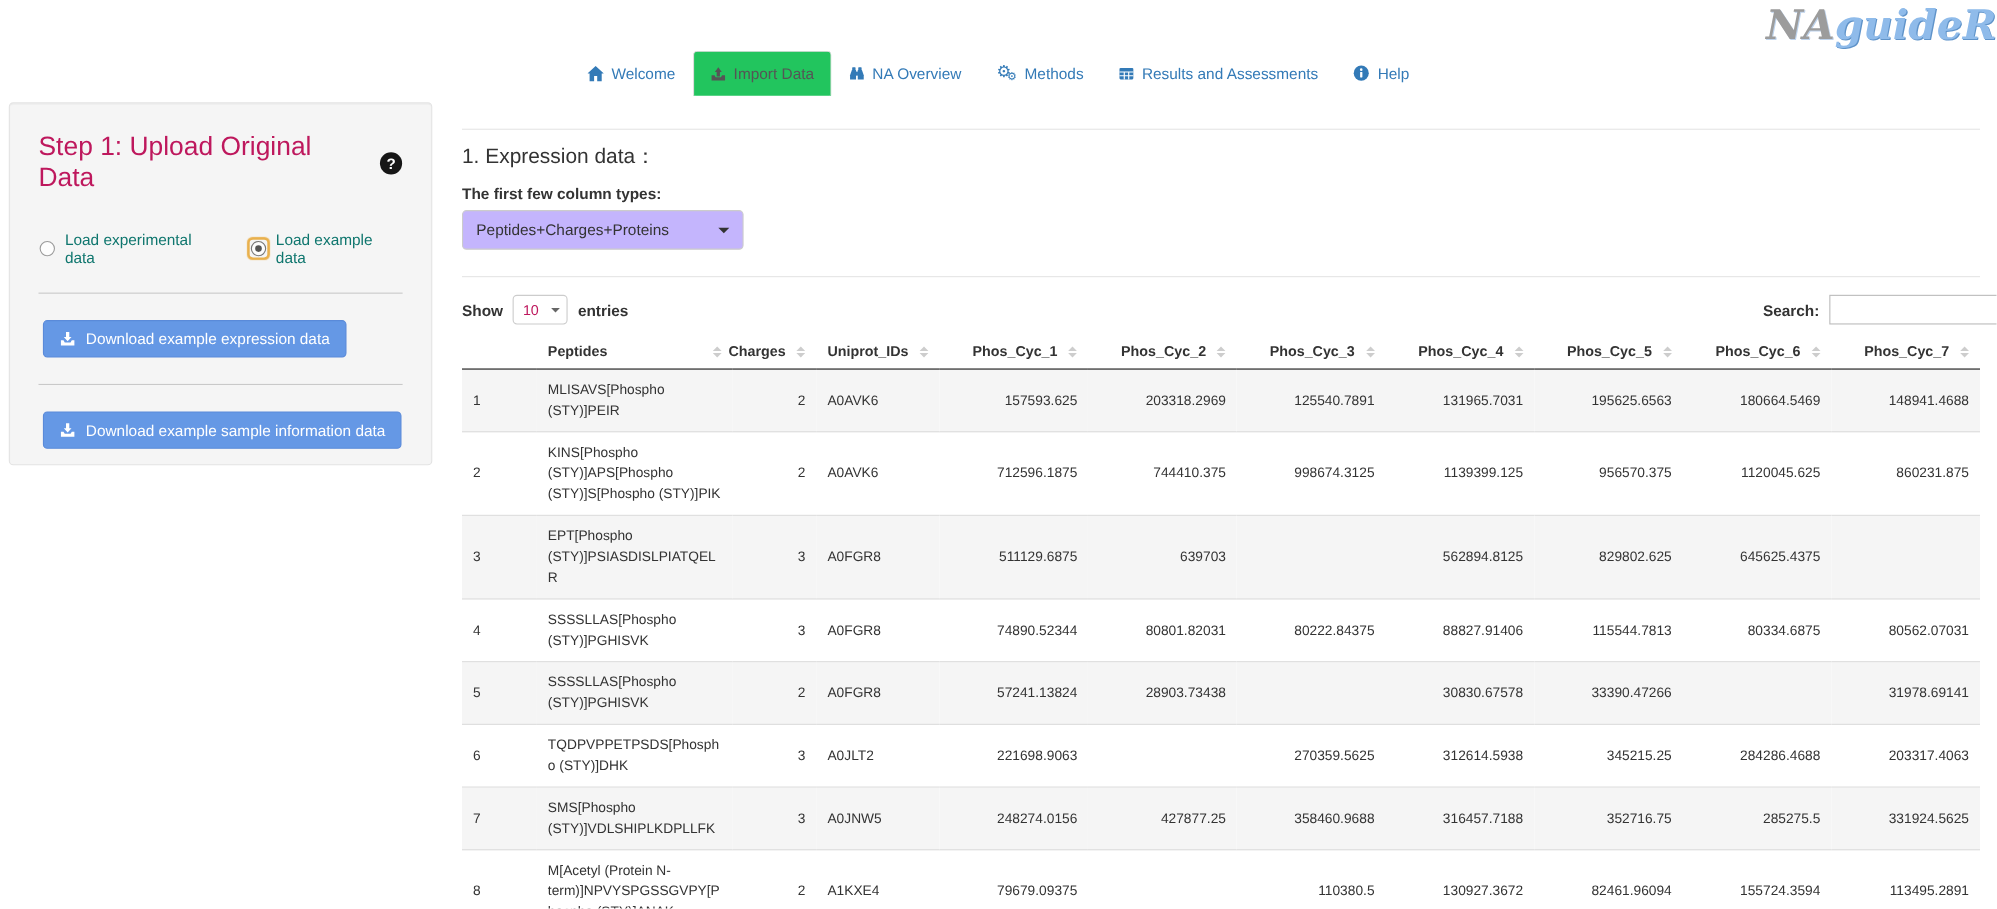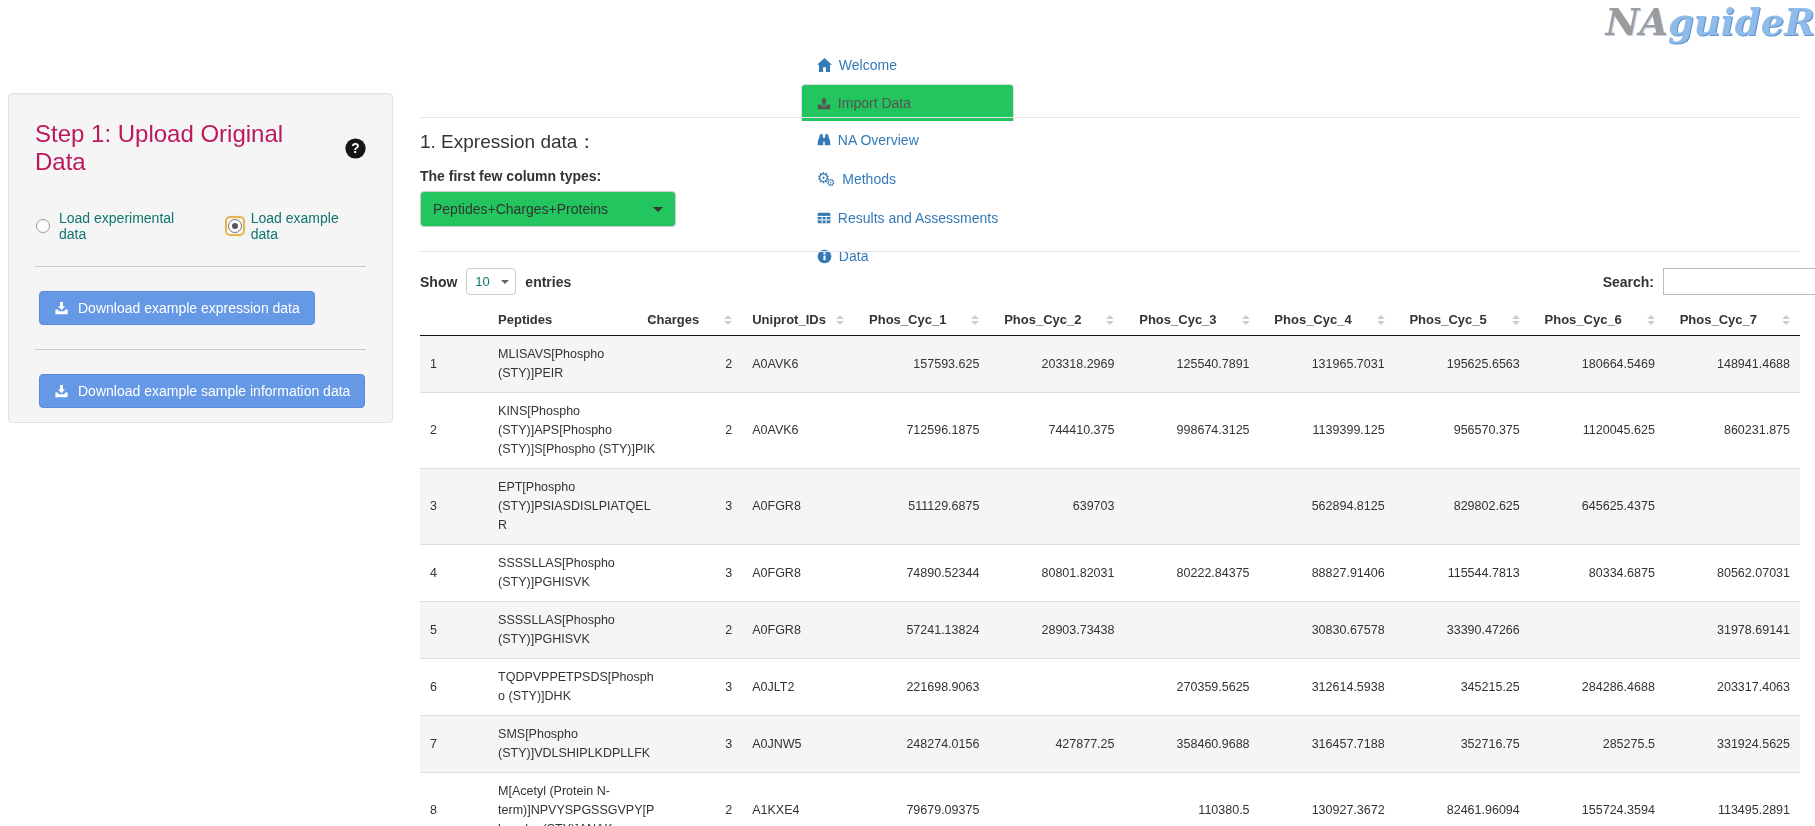--- a/index.html
+++ b/index.html
@@ -7,21 +7,21 @@
   body {
     width:1815px; height:826px; overflow:hidden; position:relative;
     background:#fff; font-family:"Liberation Sans", sans-serif; color:#333;
   }
   
   .logo-row { text-align:right; padding-top:4px; height:46px;margin-left:40px; }
   .logo { font-family:"DejaVu Serif", serif; font-style:italic; font-weight:bold; font-size:37px; line-height:1; display:inline-block; }
   .logo .na { color:#9c9c9c; text-shadow:1px 1px 0 #bed3ec; }
   .logo .guider { color:#8fbbea; text-shadow:1px 1px 0 #5f93c9; }
   .nav-row { display:flex; justify-content:center; height:41px; }
-  ul.nav-tabs { list-style:none; margin:0; padding:0; display:flex;flex-direction:column; }
+  ul.nav-tabs { list-style:none; margin:0; padding:0; display:flex; }
   ul.nav-tabs li {
     display:flex; align-items:center; gap:7px; padding:10px 15px; font-size:14px;
     color:#337ab7; cursor:pointer; border:1px solid transparent; border-radius:4px 4px 0 0;
   }
   ul.nav-tabs li.active { color:#555; background:#22c55e; border-color:#ddd; border-bottom:none; }
   .icon { display:inline-flex; align-items:center; line-height:0; }
   .gear-wrap { font-size:15px; line-height:1; display:inline-block; }
   .gear-sm { font-size:10px; margin-left:-4px; vertical-align:-3px; display:inline-block; }
   
   .content { display:flex; align-items:flex-start; margin-top:6px; }
@@ -45,46 +45,46 @@
     display:inline-flex; align-items:center; gap:9px; background:#6598e5; border:1px solid #5a8ad9;
     color:#fff; font-size:14px; padding:8px 14px; border-radius:4px; cursor:pointer; margin-left:4px;
     font-family:"Liberation Sans", sans-serif;
   }
   
   .main { flex:1 1 auto; margin-left:27px; margin-right:15px; position:relative; }
   hr.top { border:none; border-top:1px solid #e5e5e5; margin:24px 0 0; }
   .section-title { font-size:19px; font-weight:400; color:#333; margin:11px 0 13px; }
   .ctl-label { font-size:14px; font-weight:bold; color:#333; margin:0 0 7px; }
   .select-box {
-    width:256px; height:36px; border:1px solid #ccc; border-radius:4px; background:#22c55e;
+    width:256px; height:36px; border:1px solid #ccc; border-radius:4px; background:#c4b5fd;
     display:flex; align-items:center; justify-content:space-between; padding:0 12px; font-size:14px; color:#333; cursor:pointer;
   }
   .caret-down { width:0; height:0; border-left:5px solid transparent; border-right:5px solid transparent; border-top:5px solid #333; }
   hr.mid { border:none; border-top:1px solid #e5e5e5; margin:24px 0 0; }
   
   .dt-top { position:relative; height:44px; margin-top:8px; }
   .show-entries { display:flex; align-items:center; gap:9px; padding-top:8px; font-size:14px; font-weight:bold; color:#333; }
   .len-select {
     width:50px; height:27px; border:1px solid #ccc; border-radius:4px; background:#fff;
     display:inline-flex; align-items:center; justify-content:space-between; padding:0 6px 0 8px;
-    font-size:13px; font-weight:normal; color:#0f766e; cursor:pointer;
+    font-size:13px; font-weight:normal; color:#be185d; cursor:pointer;
   }
   .len-caret { width:0; height:0; border-left:4px solid transparent; border-right:4px solid transparent; border-top:4px solid #666; }
   .dt-search { position:absolute; right:-95px; top:8px; display:flex; align-items:center; gap:9px; font-size:14px; font-weight:bold; color:#333; }
   .dt-search input { width:232px; height:27px; border:1px solid #bbb; padding:2px 7px; font-size:13px; font-family:"Liberation Sans", sans-serif; }
   
   table.dt { width:1380px; border-collapse:collapse; table-layout:fixed; font-size:12.5px; color:#333; }
   table.dt thead th { border-bottom:1px solid #111; padding:8px 10px; font-weight:bold; font-size:13px; vertical-align:middle; }
   table.dt tbody td { padding:9px 10px; border-top:1px solid #ddd; vertical-align:middle; line-height:19px; word-wrap:break-word; }
   table.dt tbody tr:first-child td { border-top:none; }
   table.dt tbody tr:nth-child(odd) { background:#f5f5f5; }
   td.r { text-align:right; }
   .th-inner { display:flex; align-items:center; }
   .th-inner.between { justify-content:space-between; }
-  .th-inner.right { justify-content:flex-end; gap:19px; }
+  .th-inner.right { justify-content:flex-end; gap:4px; }
   .sort { display:inline-flex; flex-direction:column; gap:2px; margin-left:6px; }
   .sort i { display:block; width:0; height:0; border-left:4px solid transparent; border-right:4px solid transparent; }
   .sort .up { border-bottom:4px solid #cdcdcd; }
   .sort .down { border-top:4px solid #cdcdcd; }
 </style>
 </head>
 <body>
 
 <div class="logo-row">
   <span class="logo"><span class="na">NA</span><span class="guider">guideR</span></span>
@@ -142,21 +142,21 @@
         <span>Results and Assessments</span>
       </li>
       <li class="">
         <span class="icon">
           <svg width="15" height="15" viewBox="0 0 16 16">
             <circle cx="8" cy="8" r="7.3" fill="currentColor"></circle>
             <circle cx="8" cy="4.6" r="1.25" fill="#fff"></circle>
             <rect x="6.9" y="6.8" width="2.2" height="5.3" rx="0.4" fill="#fff"></rect>
           </svg>
         </span>
-        <span>Data</span>
+        <span>Help</span>
       </li>
     </ul>
 </div>
 
 <div class="content">
 
   <div class="sidebar">
     <h3 class="sidebar-title">
       <span>Step 1: Upload Original Data</span>
       <span class="icon" id="title-help-icon">

